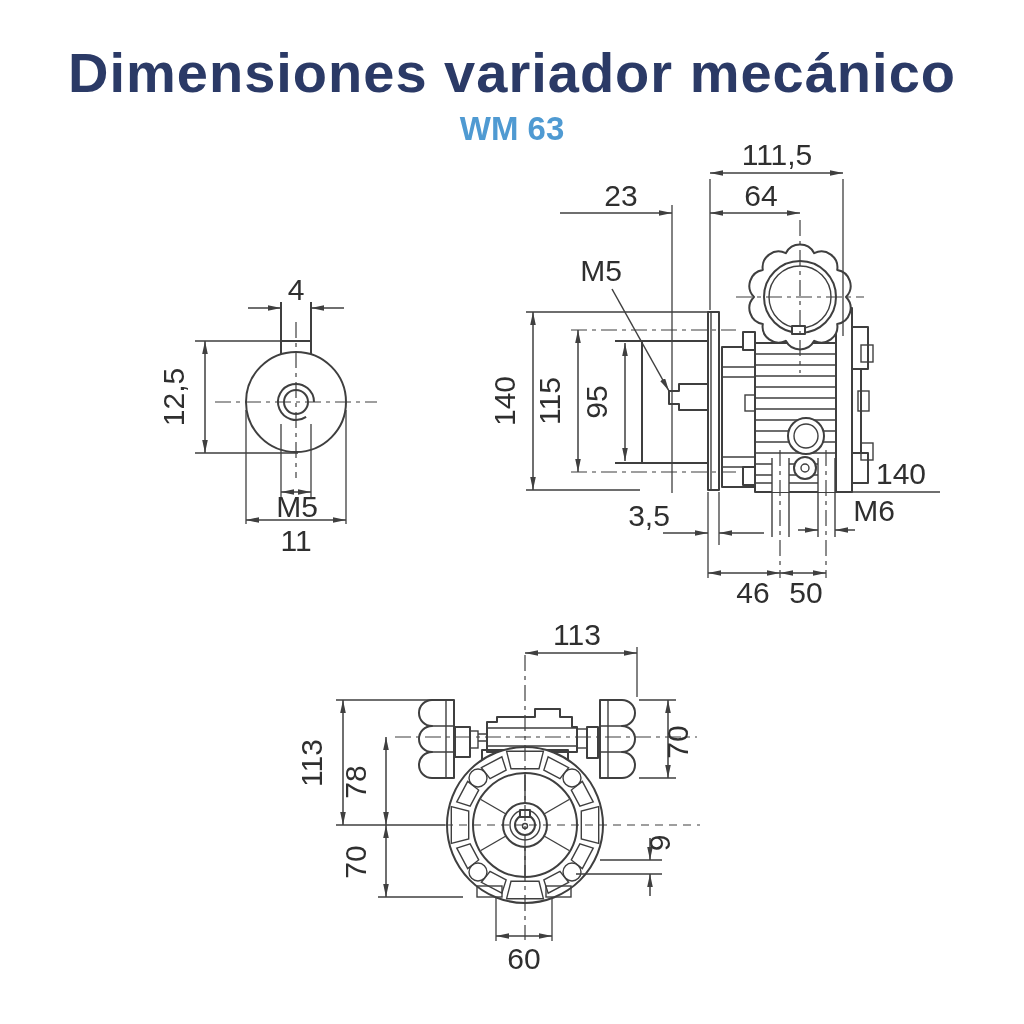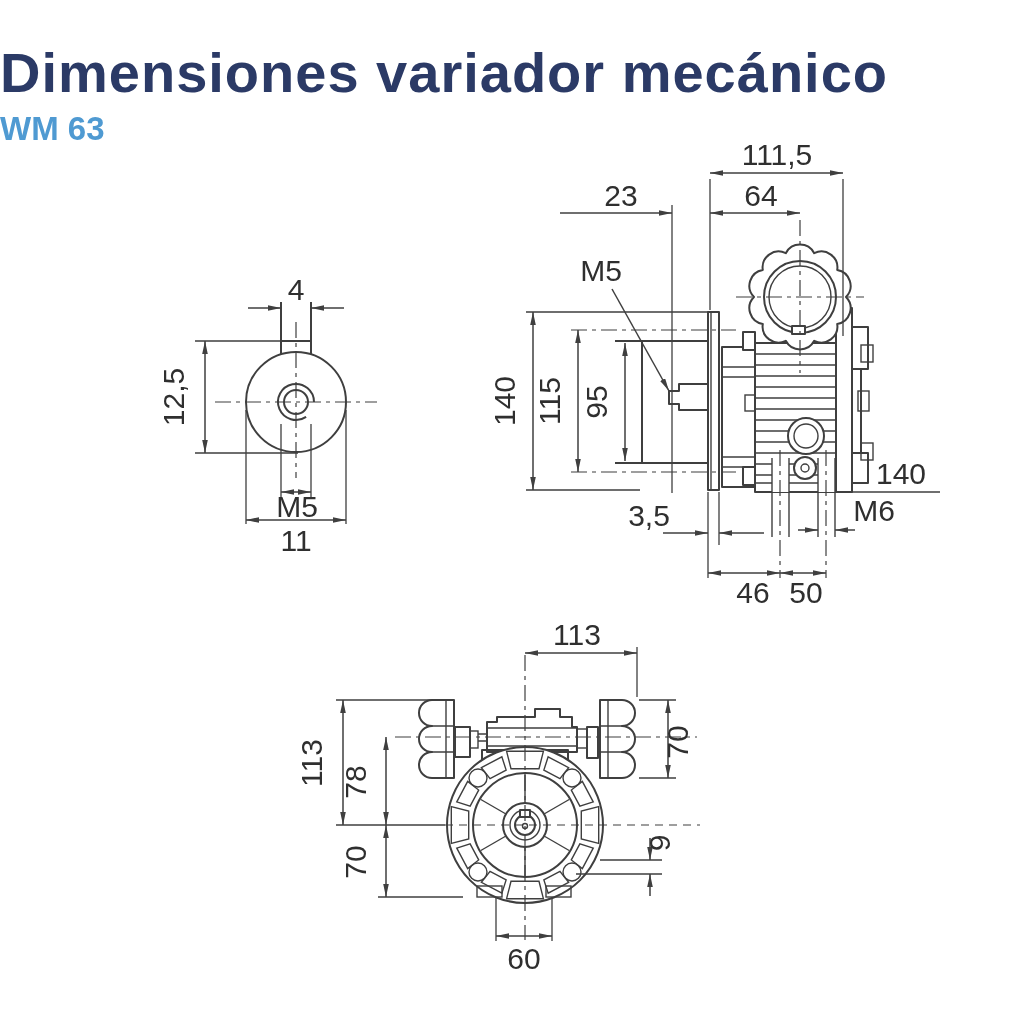--- a/index.html
+++ b/index.html
@@ -1,20 +1,20 @@
 <!DOCTYPE html>
 <html><head>
 <meta charset="utf-8">
 <style>
   html,body{margin:0;padding:0;background:#ffffff;}
   #page{position:relative;width:1024px;height:1024px;background:#fff;overflow:hidden;
         font-family:"Liberation Sans",sans-serif;}
-  .title{position:absolute;top:40px;left:0;width:1024px;
+  .title{position:absolute;top:40px;left:0;width:1024px;text-align:center;
          font-size:56px;font-weight:bold;color:#2b3a66;letter-spacing:1px;}
-  .subtitle{position:absolute;top:110px;left:0;width:1024px;text-align:left;
+  .subtitle{position:absolute;top:110px;left:0;width:1024px;text-align:center;
          font-size:33px;font-weight:bold;color:#4f9ad2;}
   svg{position:absolute;left:0;top:0;}
   .ol{stroke:#3f3f3f;stroke-width:2;fill:none;stroke-linejoin:round;}
   .olw{stroke:#3f3f3f;stroke-width:2;fill:#ffffff;stroke-linejoin:round;}
   .thin{stroke:#3f3f3f;stroke-width:1.4;fill:none;}
   .dim{stroke:#3f3f3f;stroke-width:1.5;fill:none;
        marker-start:url(#arr);marker-end:url(#arr);}
   .dime{stroke:#3f3f3f;stroke-width:1.5;fill:none;marker-end:url(#arr);}
   .ext{stroke:#3f3f3f;stroke-width:1.3;fill:none;}
   .cl{stroke:#3f3f3f;stroke-width:1.2;fill:none;stroke-dasharray:16 5 4 5;}

